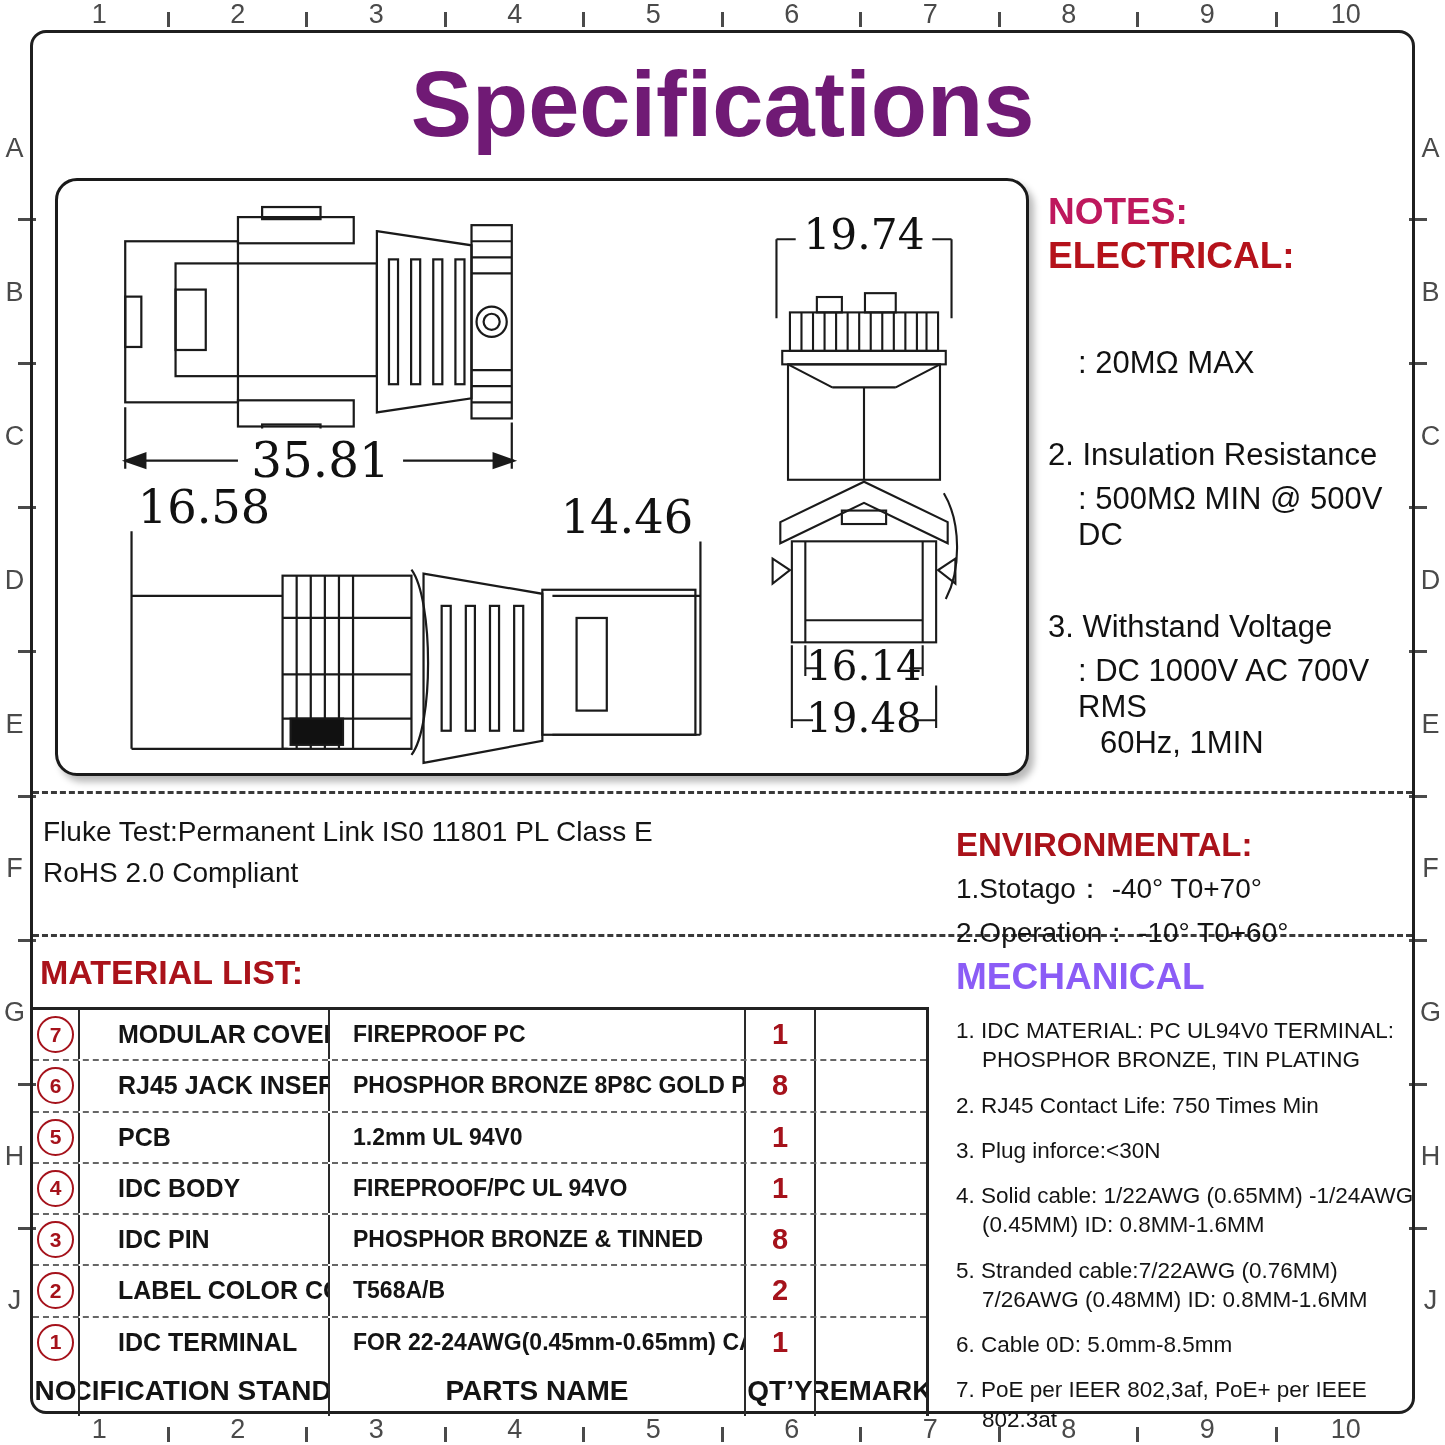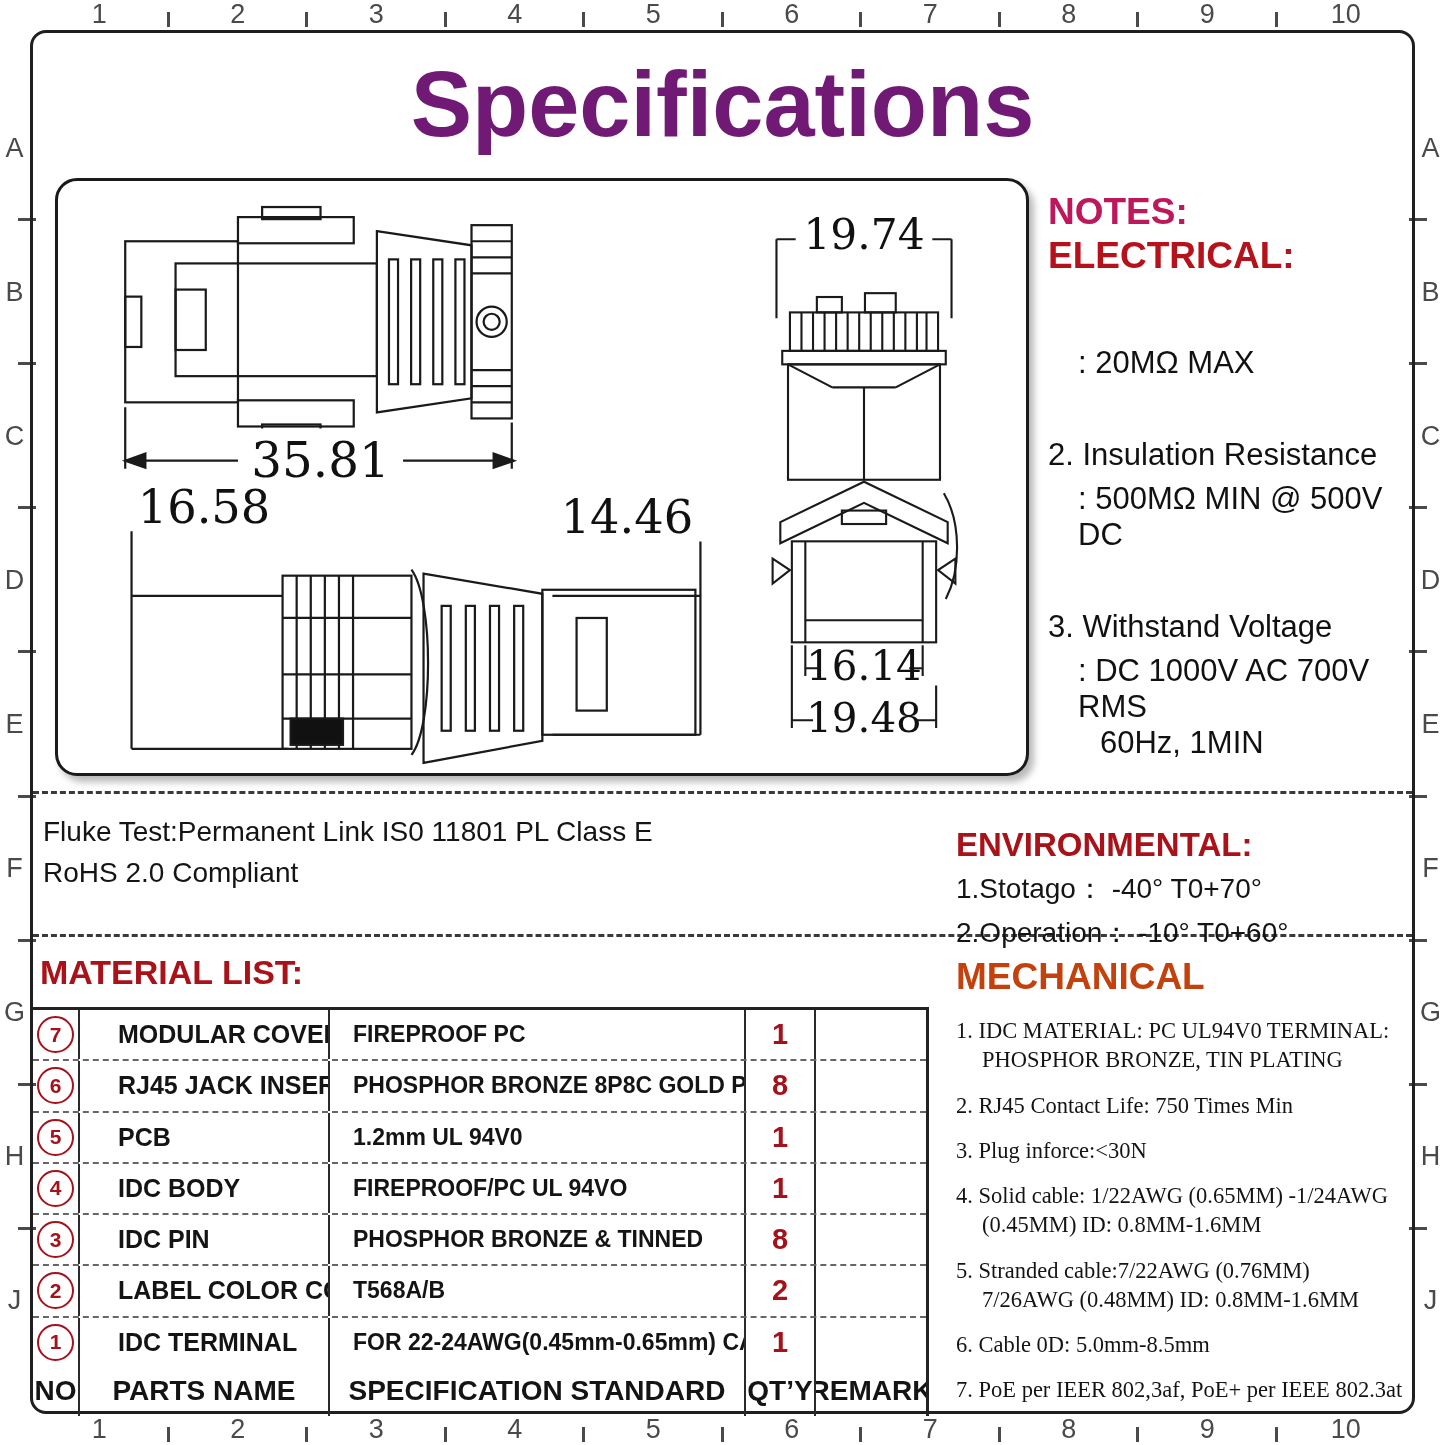--- a/index.html
+++ b/index.html
@@ -57,23 +57,23 @@
   .mcell:last-child{border-right:none;}
   .c-no{justify-content:center;}
   .c-name{padding-left:38px;font-size:25px;font-weight:bold;color:#141414;}
   .c-spec{padding-left:23px;font-size:23px;font-weight:bold;color:#141414;}
   .c-qty{justify-content:center;font-size:29px;font-weight:bold;color:#a5121b;}
   .circ{width:33px;height:33px;border:2.5px solid #a5121b;border-radius:50%;color:#a5121b;
         font-size:21px;font-weight:bold;display:flex;align-items:center;justify-content:center;}
   .mhead .mcell{justify-content:center;padding-left:0;font-size:28px;font-weight:bold;color:#141414;}
   
   .mech{position:absolute;left:956px;top:956px;width:462px;}
-  .mech-h{font-size:37px;font-weight:bold;color:#c2410c;}
+  .mech-h{font-size:37px;font-weight:bold;color:#8b5cf6;}
   .mech-item{margin-top:16px;font-size:22.5px;line-height:1.3;color:#141414;
-             white-space:pre-line;padding-left:26px;text-indent:-26px;font-family:Liberation Serif, serif;}
+             white-space:pre-line;padding-left:26px;text-indent:-26px;}
   .mech-item:first-of-type{margin-top:18px;}
 </style>
 </head>
 <body>
 
 <div class="page">
 
   <div class="ruler-h ruler-top">
 
   <div class="rcell">1</div>
@@ -312,22 +312,22 @@
             <span class="circ">1</span>
           </div>
           <div class="mcell c-name">IDC TERMINAL</div>
           <div class="mcell c-spec">FOR 22-24AWG(0.45mm-0.65mm) CABLE</div>
           <div class="mcell c-qty">1</div>
           <div class="mcell c-rem"></div>
         </div>
       </div>
     <div class="mrow mhead">
       <div class="mcell">NO</div>
+      <div class="mcell">SPECIFICATION STANDARD</div>
       <div class="mcell">PARTS NAME</div>
-      <div class="mcell">SPECIFICATION STANDARD</div>
       <div class="mcell">QT’Y</div>
       <div class="mcell">REMARK</div>
     </div>
   </div>
 
   <div class="mech">
     <div class="mech-h">MECHANICAL</div>
     <div>
 
     <div class="mech-item">1. IDC MATERIAL: PC UL94V0 TERMINAL:

